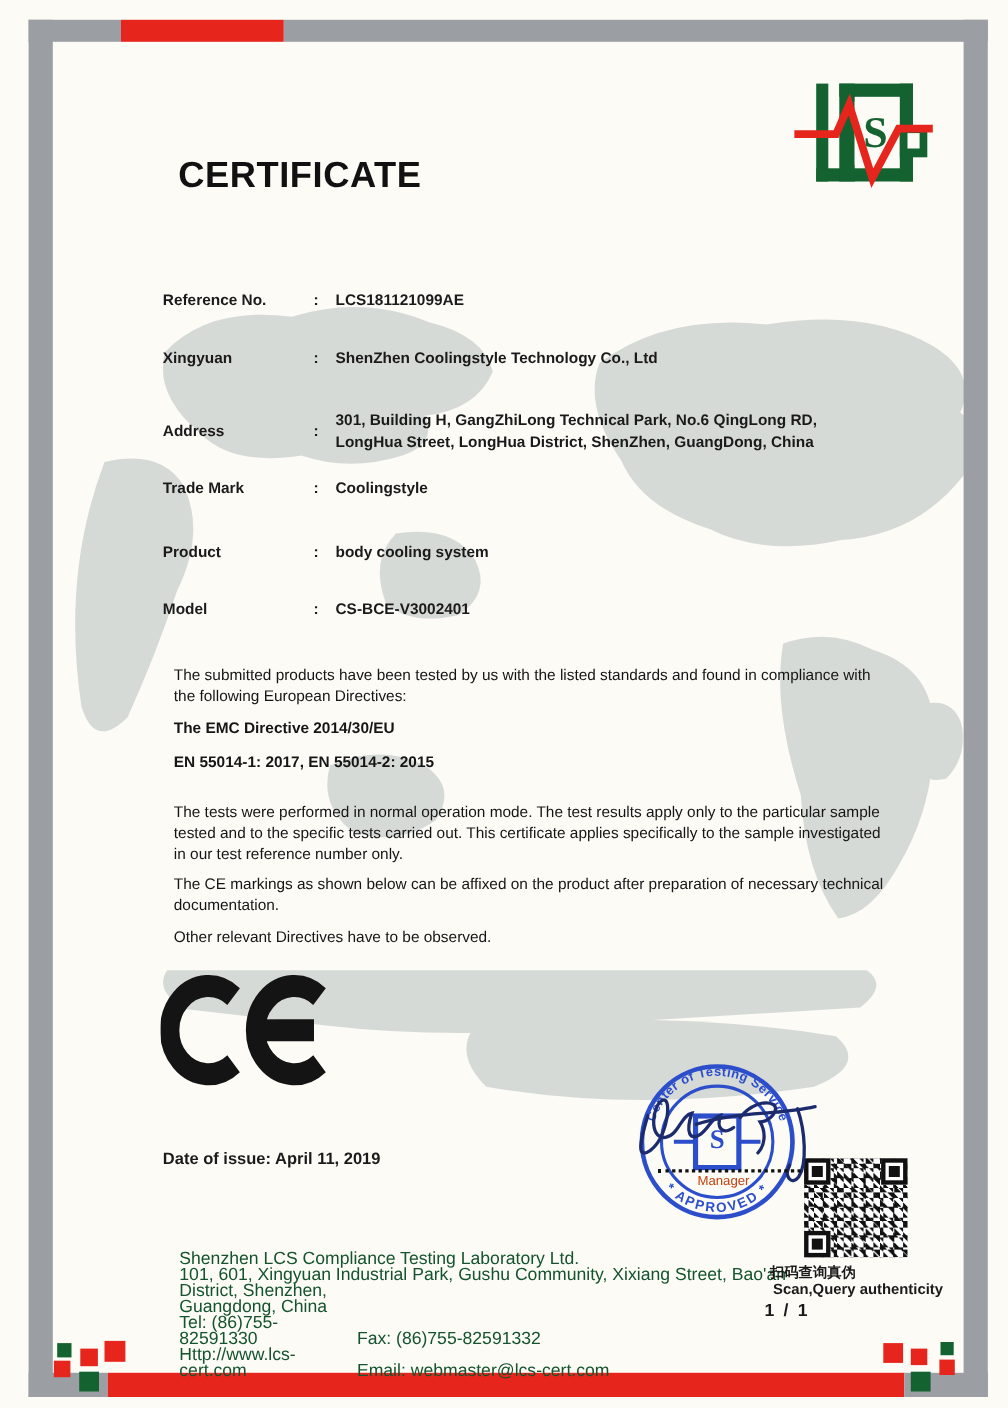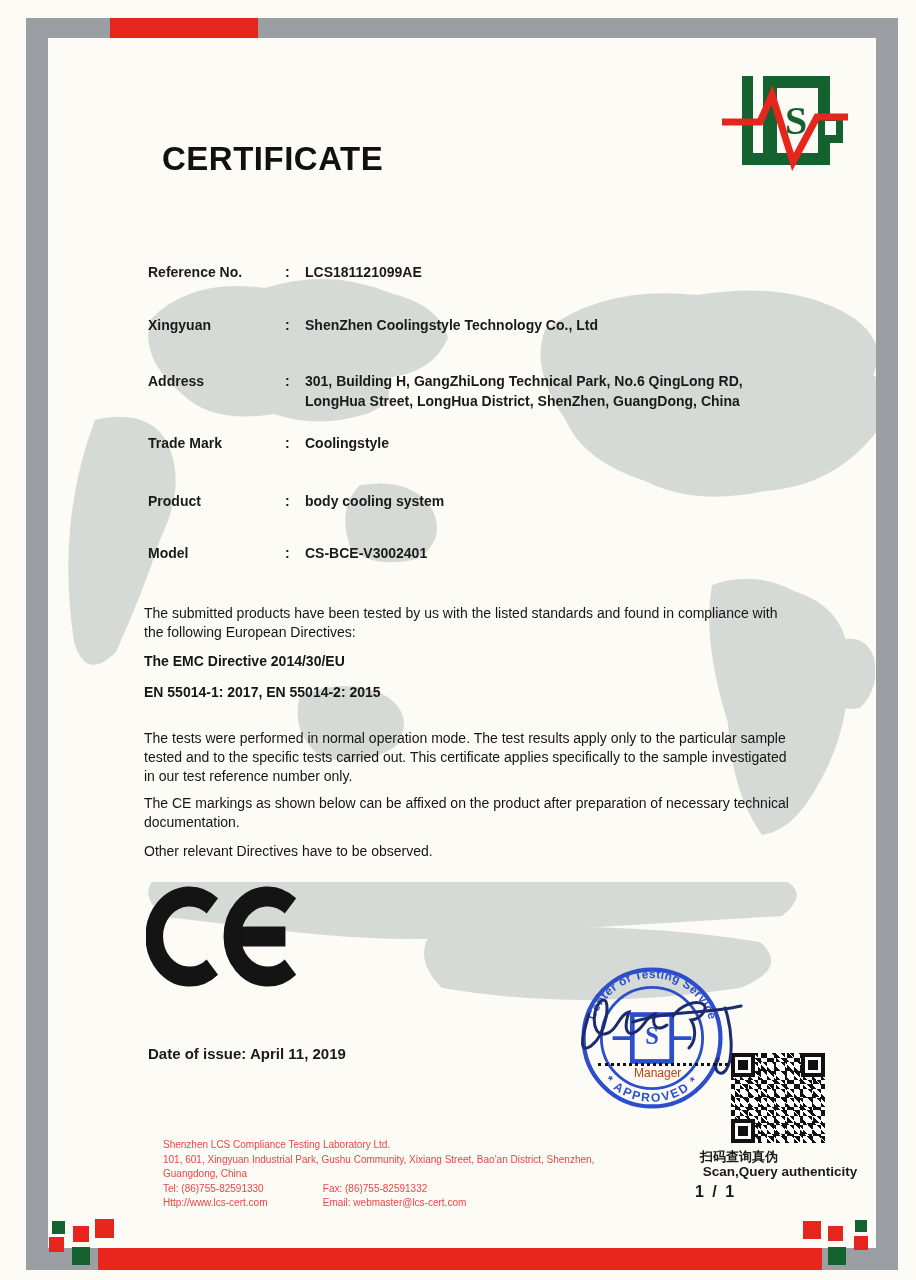--- a/index.html
+++ b/index.html
@@ -40,21 +40,21 @@
   .subtitle { position:absolute; left:164px; top:183px; font-size:25px; font-weight:bold; color:#111; }
   .logo     { position:absolute; left:722px; top:70px; }
 
   
   .field { position:absolute; left:148px; display:flex; font-size:14px; font-weight:bold; line-height:20px; }
   .field .lab { width:137px; flex:0 0 137px; }
   .field .col { width:20px;  flex:0 0 20px; }
   .field .val { max-width:485px; }
 
   
-  .para { position:absolute; left:144px; width:645px; font-size:14px; line-height:19px; color:#151515; }
+  .para { position:absolute; left:158px; width:645px; font-size:14px; line-height:19px; color:#151515; }
   .para.bold { font-weight:bold; }
 
   .ce { position:absolute; left:146px; top:884px; }
 
   .date { position:absolute; left:148px; top:1045px; font-size:15px; font-weight:bold; }
 
   
   .stamp { position:absolute; left:577px; top:963px; z-index:2; }
   .sigsvg { position:absolute; left:575px; top:972px; z-index:3; }
   .dotline { position:absolute; left:598px; top:1052px; width:136px; height:14px; border-bottom:3px dotted #111; z-index:4; }
@@ -71,21 +71,21 @@
     background-position:0 0, 4px 5px;
   }
   .qf { position:absolute; width:24px; height:24px; border:4px solid #111; background:#fff; }
   .qf::after { content:""; position:absolute; inset:3px; background:#111; }
   .qf.tl { left:0; top:0; } .qf.tr { right:0; top:0; } .qf.bl { left:0; bottom:0; }
   .qr-zh { position:absolute; left:700px; top:1148px; width:160px; text-align:left; font-size:13px; font-weight:bold; z-index:2; }
   .qr-en { position:absolute; left:680px; top:1164px; width:200px; text-align:center; font-size:13.5px; font-weight:bold; z-index:2; }
   .pagenum { position:absolute; left:695px; top:1183px; font-size:16px; font-weight:bold; letter-spacing:2px; }
 
   
-  .footer { position:absolute; left:163px; top:1138px; width:560px; font-size:10px; line-height:14.5px; color:#ef4444; }
+  .footer { position:absolute; left:163px; top:1138px; width:560px; font-size:16px; line-height:14.5px; color:#14532d; }
   .footer .cell { display:inline-block; width:157px; }
 </style>
 </head>
 <body>
 
 <div class="page">
 
   <svg class="map" width="916" height="1280" viewBox="0 0 916 1280">
     <g fill="#d6dad7">
       <path d="M150,320 q40,-42 115,-32 q65,-20 125,5 q50,12 58,45 q-15,35 -62,40 q12,25 -20,36 q-48,15 -92,0 q-62,10 -92,-20 q-42,-35 -32,-74z"></path>
@@ -143,21 +143,21 @@
     <div class="field" style="top:262px;">
       <span class="lab">Reference No.</span>
       <span class="col">:</span>
       <span class="val">LCS181121099AE</span>
     </div>
     <div class="field" style="top:315px;">
       <span class="lab">Xingyuan</span>
       <span class="col">:</span>
       <span class="val">ShenZhen Coolingstyle Technology Co., Ltd</span>
     </div>
-    <div class="field" style="top:371px;">
+    <div class="field" style="top:371px;align-items:center;">
       <span class="lab">Address</span>
       <span class="col">:</span>
       <span class="val">301, Building H, GangZhiLong Technical Park, No.6 QingLong RD, LongHua Street, LongHua District, ShenZhen, GuangDong, China</span>
     </div>
     <div class="field" style="top:433px;">
       <span class="lab">Trade Mark</span>
       <span class="col">:</span>
       <span class="val">Coolingstyle</span>
     </div>
     <div class="field" style="top:491px;">

